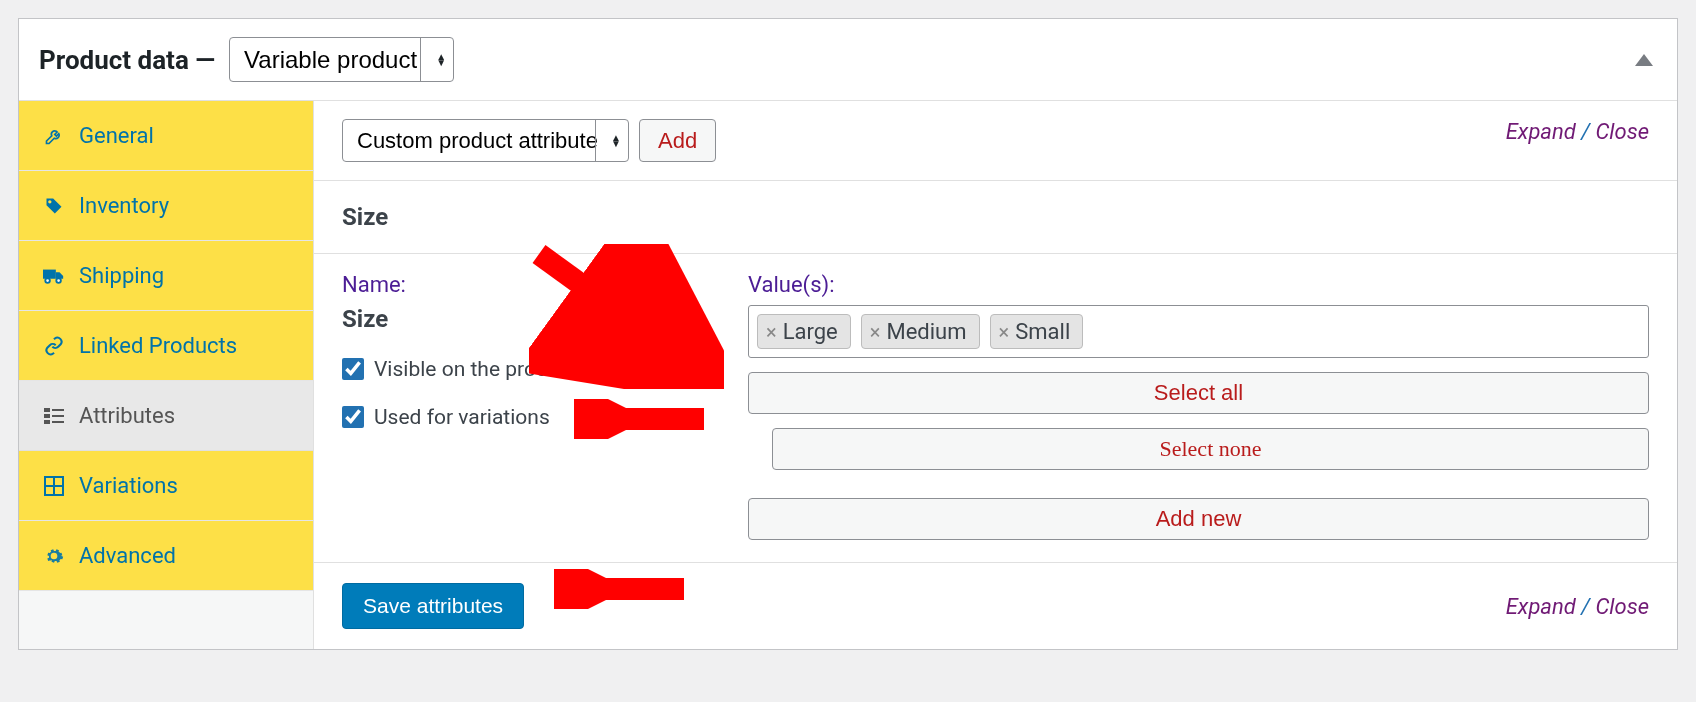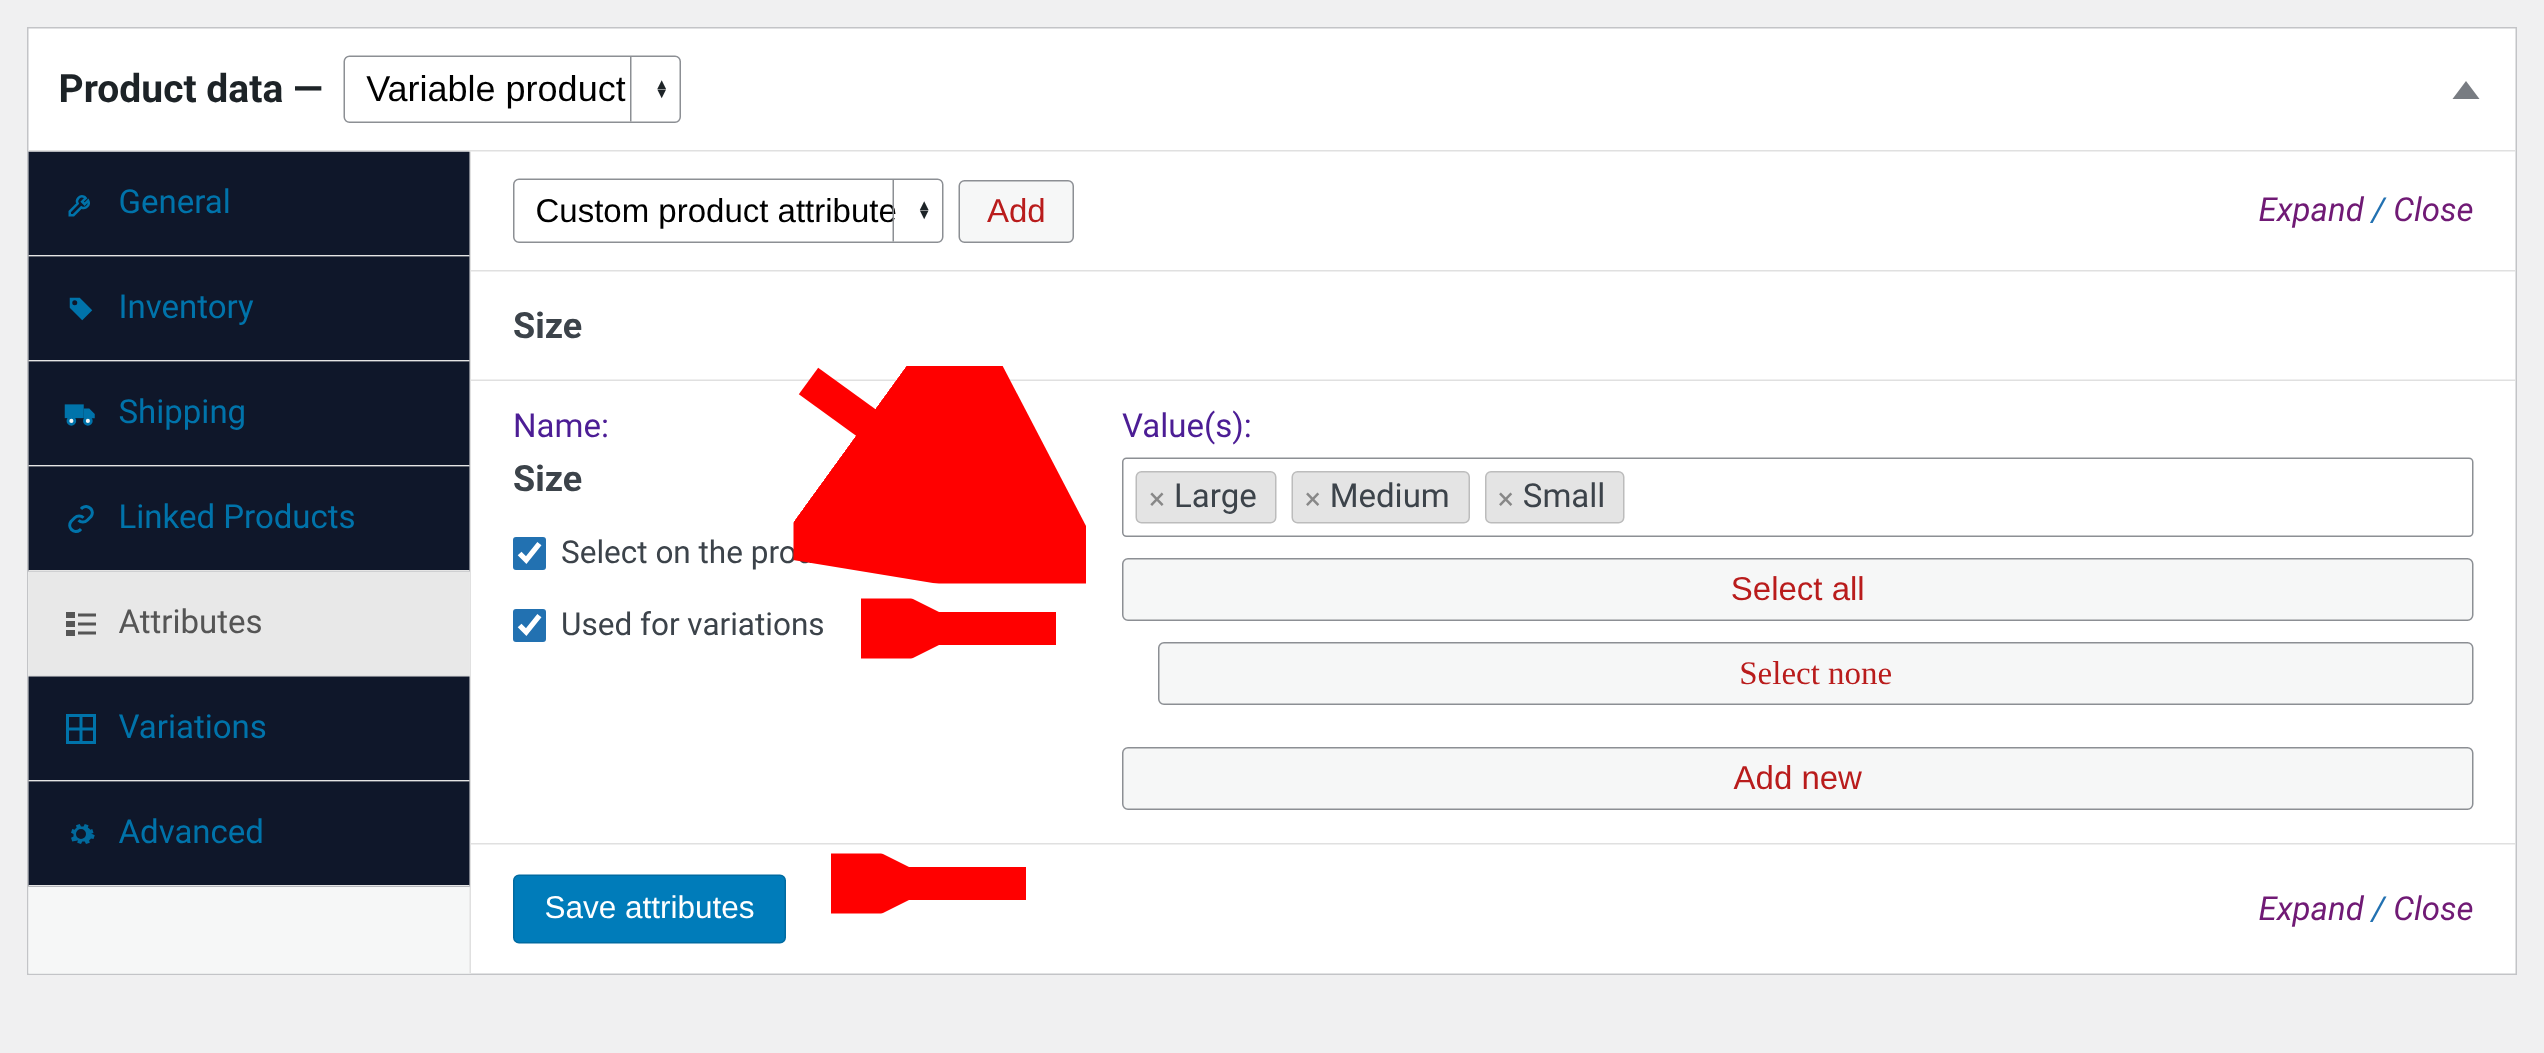--- a/index.html
+++ b/index.html
@@ -76,32 +76,31 @@
   }
   .tab {
     display: flex;
     align-items: center;
     gap: 14px;
     padding: 22px 24px;
     border-bottom: 1px solid #e5e5e5;
     color: #0073aa;
     cursor: pointer;
     font-size: 22px;
-    background: #0f172a;
+    background: #fde047;
   }
   .tab.active {
     background: #e8e8e8;
     color: #555;
     border-bottom-color: #e0e0e0;
   }
   .tab .icon { width: 22px; height: 22px; display: flex; align-items: center; justify-content: center; flex-shrink: 0; }
   .content { flex: 1; }
   .toolbar {
     display: flex;
-    align-items: center;
     padding: 18px 28px;
     border-bottom: 1px solid #e0e0e0;
   }
   .attr-select {
     font-size: 22px;
     padding: 8px 30px 8px 14px;
     border: 1px solid #8c8f94;
     border-radius: 4px;
     background: #fff;
     appearance: none;
@@ -282,21 +281,21 @@
         </div>
 
         <div class="attr-title">Size</div>
 
         <div class="attr-body">
           <div class="left-col">
             <div class="field-label">Name:</div>
             <div class="attr-name">Size</div>
             <label class="check-row">
               <input type="checkbox" checked="" style="">
-              <span>Select on the product page</span>
+              <span>Visible on the product page</span>
             </label>
             <label class="check-row">
               <input type="checkbox" checked="" style="">
               <span>Used for variations</span>
             </label>
           </div>
           <div class="right-col">
             <div class="field-label">Value(s):</div>
             <div class="values-box">
               <span class="chip">

